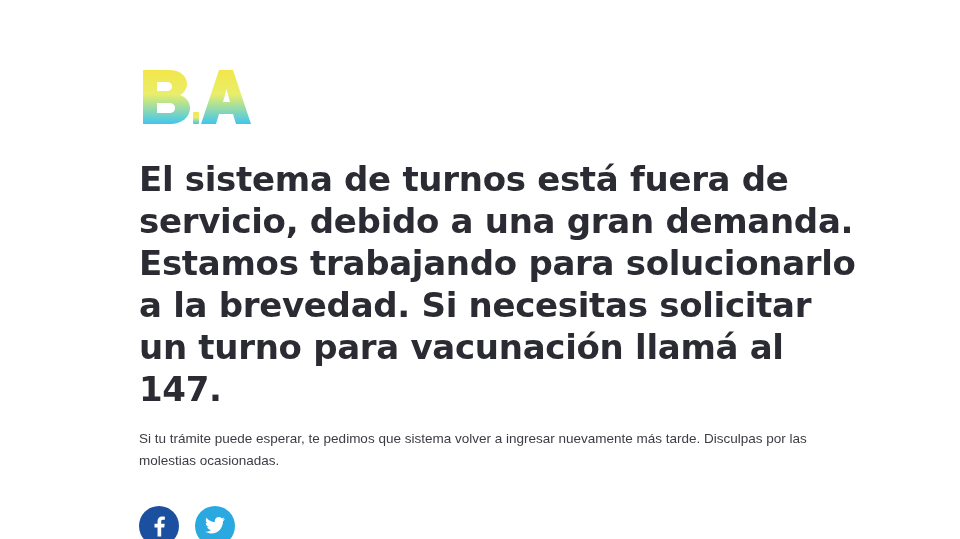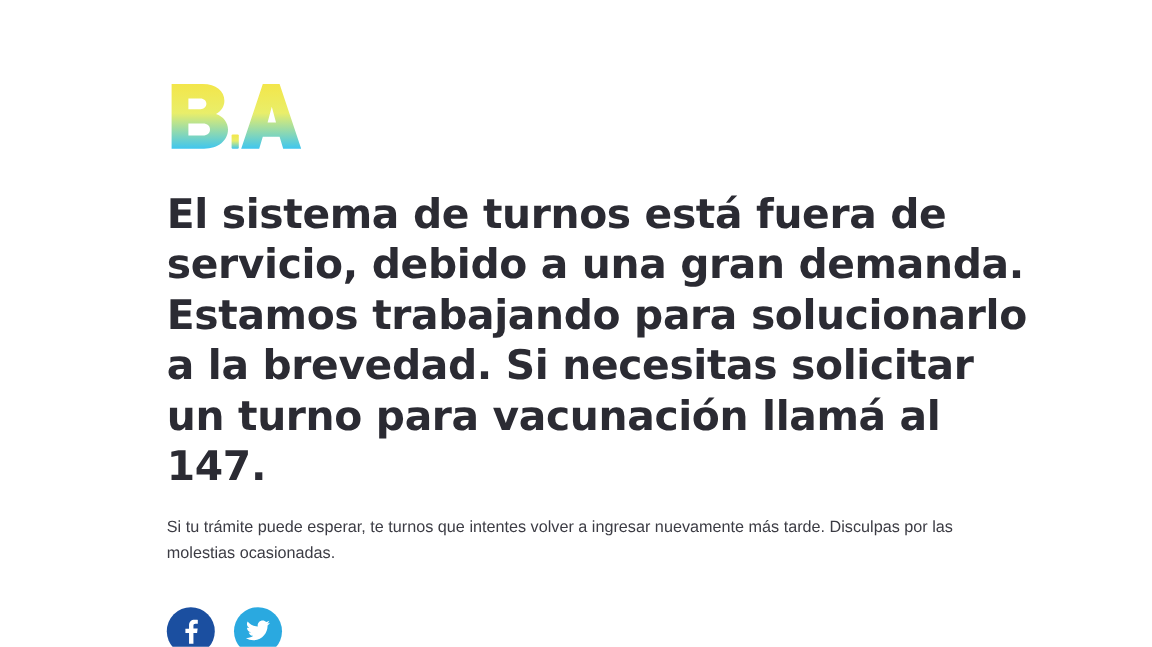--- a/index.html
+++ b/index.html
@@ -107,21 +107,21 @@
           <path d="M80 2 h14 l18 54 H97 l-3 -10 H80 l-3 10 H62 Z
                    M84 34 h7 l-3.5 -13 Z"></path>
 
           <rect x="54" y="44" width="6" height="12" rx="1"></rect>
         </g>
       </svg>
     </div>
 
     <h1 class="headline">El sistema de turnos está fuera de servicio, debido a una gran demanda. Estamos trabajando para solucionarlo a la brevedad. Si necesitas solicitar un turno para vacunación llamá al 147.</h1>
 
-    <p class="subtext">Si tu trámite puede esperar, te turnos que intentes volver a ingresar nuevamente más tarde. Disculpas por las molestias ocasionadas.</p>
+    <p class="subtext">Si tu trámite puede esperar, te pedimos que sistema volver a ingresar nuevamente más tarde. Disculpas por las molestias ocasionadas.</p>
 
     <div class="social">
       <a class="social-btn fb" href="#">
         <svg width="22" height="22" viewBox="0 0 22 22" xmlns="http://www.w3.org/2000/svg">
           <path fill="#ffffff" d="M13.2 21.5V12.4h3.05l0.46-3.55H13.2V6.6c0-1.03 0.29-1.73 1.76-1.73h1.88V1.7C16.51 1.66 15.4 1.56 14.1 1.56c-2.71 0-4.57 1.66-4.57 4.7v2.6H6.5v3.55h3.03v9.1Z"></path>
         </svg>
       </a>
       <a class="social-btn tw" href="#">
         <svg width="22" height="20" viewBox="0 0 24 22" xmlns="http://www.w3.org/2000/svg">
           <path fill="#ffffff" d="M23 3.3c-0.8 0.37-1.68 0.62-2.6 0.73 0.94-0.56 1.65-1.45 1.98-2.5-0.87 0.52-1.84 0.9-2.87 1.1C18.72 1.74 17.54 1.2 16.23 1.2c-2.5 0-4.53 2.03-4.53 4.53 0 0.36 0.04 0.7 0.12 1.03C8.05 6.57 4.72 4.77 2.5 2.02c-0.4 0.68-0.62 1.47-0.62 2.32 0 1.57 0.8 2.96 2.02 3.77-0.74-0.02-1.44-0.23-2.05-0.57v0.06c0 2.2 1.56 4.03 3.63 4.45-0.38 0.1-0.78 0.16-1.2 0.16-0.29 0-0.57-0.03-0.85-0.08 0.58 1.8 2.25 3.11 4.23 3.15-1.55 1.21-3.5 1.94-5.63 1.94-0.37 0-0.73-0.02-1.08-0.06 2 1.28 4.38 2.03 6.94 2.03 8.33 0 12.88-6.9 12.88-12.88l-0.01-0.59C21.62 5 22.4 4.21 23 3.3Z"></path>

